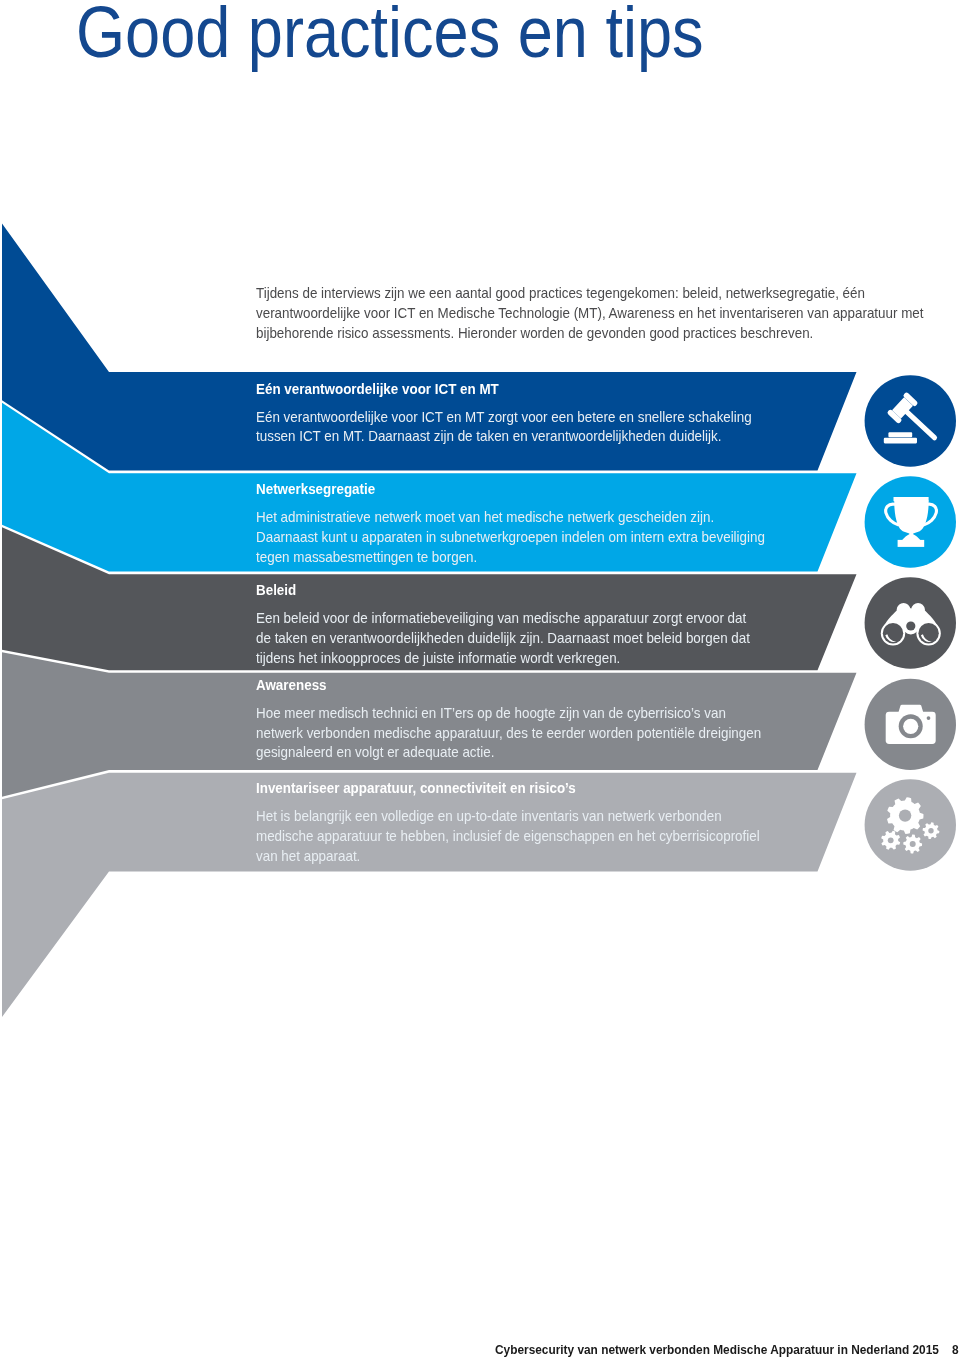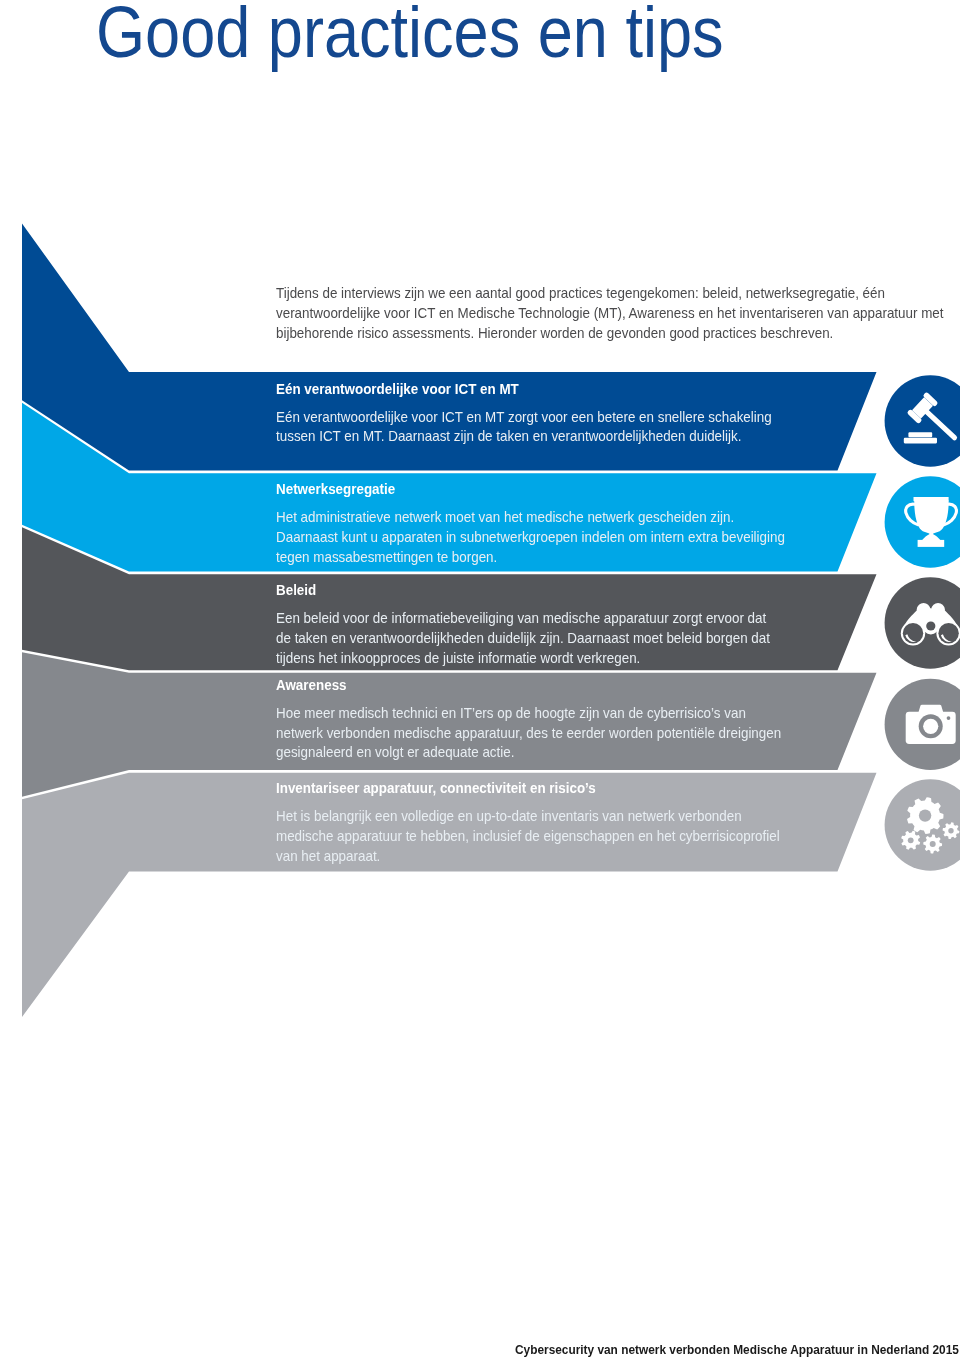--- a/index.html
+++ b/index.html
@@ -1,18 +1,18 @@
 <!DOCTYPE html>
 <html><head>
 <meta charset="utf-8">
 <style>
   html,body{margin:0;padding:0;}
   body{width:960px;height:1359px;background:#fff;overflow:hidden;
        font-family:"Liberation Sans",sans-serif;-webkit-font-smoothing:antialiased;}
-  #page{position:relative;width:846px;height:1359px;margin-left:20px;}
+  #page{position:relative;width:846px;height:1359px;}
   #title{position:absolute;left:76.1px;top:-8px;font-size:72.5px;line-height:80px;
          color:#14488f;white-space:nowrap;font-weight:400;
          transform:scaleX(0.870);transform-origin:0 0;}
   #intro{position:absolute;left:256px;top:282.6px;font-size:14.1px;
          line-height:20.3px;color:#4a4a4c;white-space:nowrap;
          transform:scaleX(0.951);transform-origin:0 0;}
   #bandsvg{position:absolute;left:0;top:0;width:960px;height:1359px;}
   .band-text{position:absolute;left:256px;white-space:nowrap;
              transform:scaleX(0.951);transform-origin:0 0;}
   .band-h{position:absolute;left:0;top:0;font-size:14.1px;font-weight:700;

